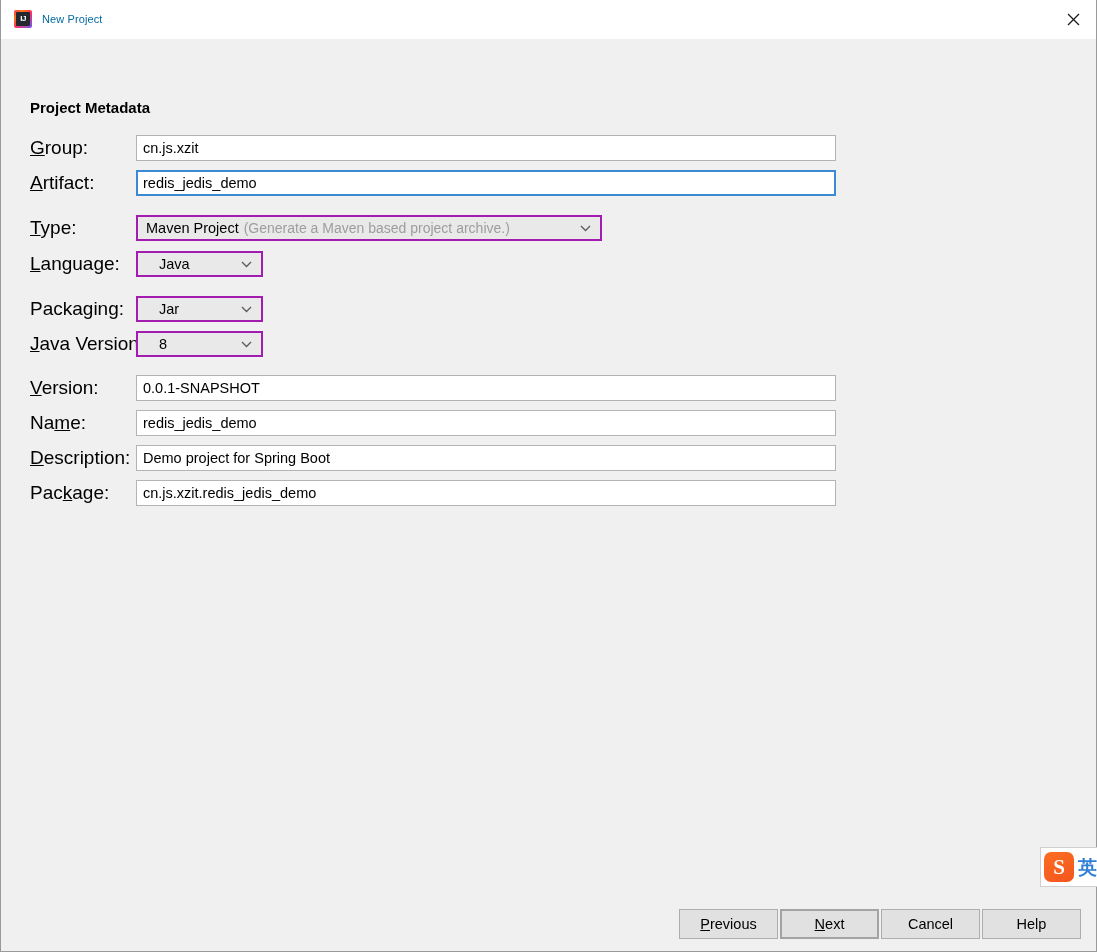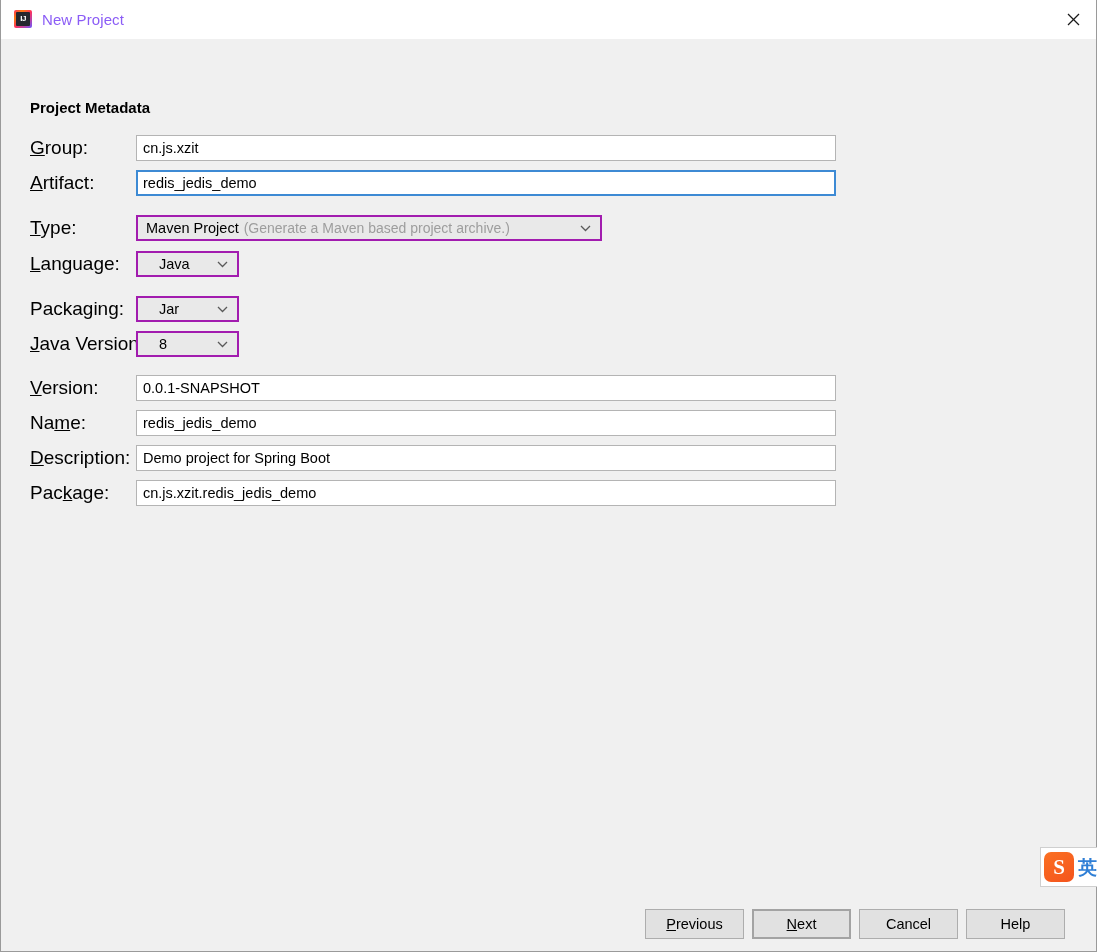--- a/index.html
+++ b/index.html
@@ -66,22 +66,22 @@
   }
   .app-icon .ij {
     color: #ffffff;
     font-size: 8px;
     font-weight: bold;
     letter-spacing: -0.5px;
     font-family: "Liberation Sans", sans-serif;
     line-height: 1;
   }
   .title-text {
-    font-size: 15px;
-    color: #8b5cf6;
+    font-size: 11px;
+    color: #0369a1;
     letter-spacing: 0.1px;
   }
   .close-btn {
     position: absolute;
     right: 0; top: 0;
     width: 46px;
     height: 38px;
     display: flex;
     align-items: center;
     justify-content: center;
@@ -180,33 +180,33 @@
     text-align: center;
   }
   .combo .chev {
     margin-left: auto;
     padding-left: 8px;
     padding-right: 5px;
     display: flex;
     align-items: center;
   }
   .combo.wide { width: 466px; }
-  .combo.small { width: 103px; padding-left: 21px; }
+  .combo.small { width: 127px; padding-left: 21px; }
 
   
   .footer {
     position: absolute;
     left: 0;
     bottom: 12px;
     width: 100%;
     display: flex;
     justify-content: flex-end;
-    padding-right: 31px;
-    box-sizing: border-box;
-    gap: 8px;
+    padding-right: 15px;
+    box-sizing: border-box;
+    gap: 2px;
   }
   .btn {
     width: 99px;
     height: 30px;
     box-sizing: border-box;
     background: #e1e1e1;
     border: 1px solid #adadad;
     font-family: "Liberation Sans", sans-serif;
     font-size: 14.5px;
     color: #000000;

